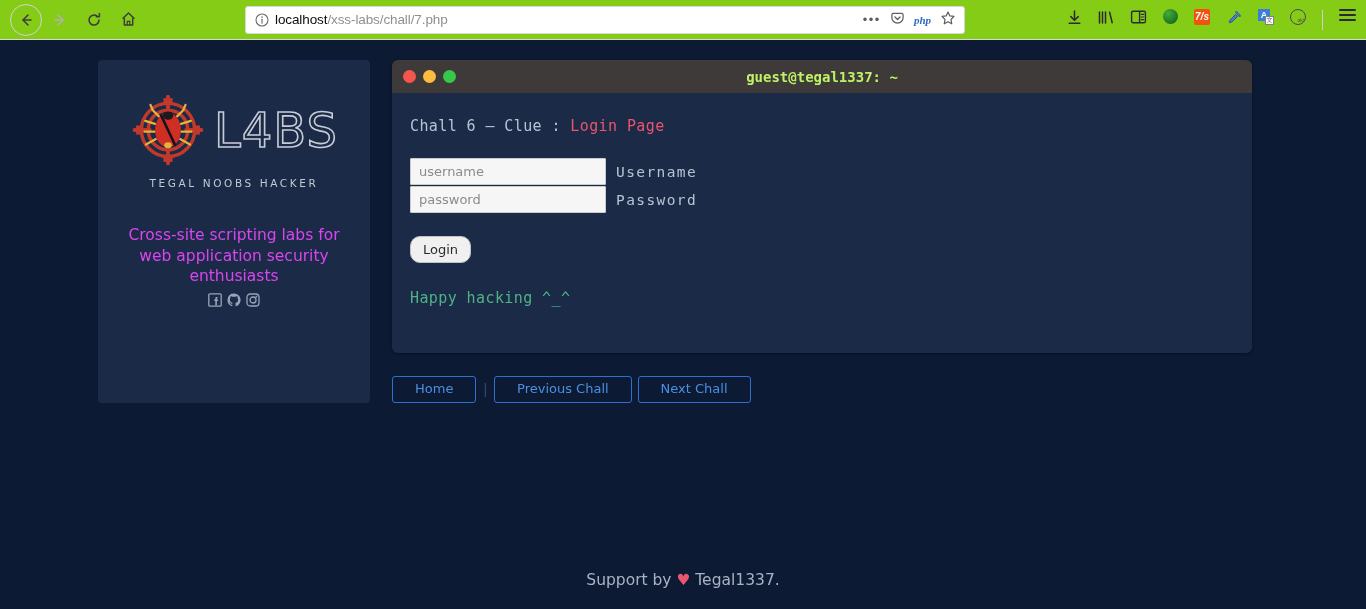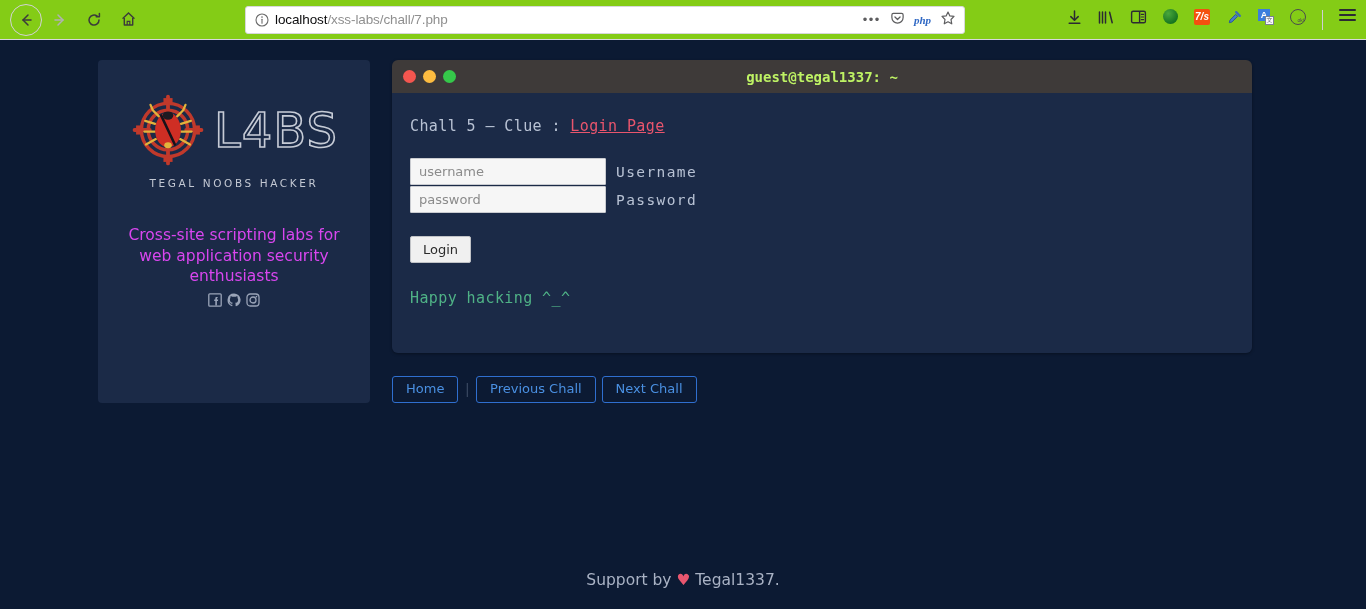--- a/index.html
+++ b/index.html
@@ -283,21 +283,21 @@
     padding: 24px 18px 26px;
     min-height: 260px;
     font-family: "DejaVu Sans Mono", monospace;
   }
 
   .clue-line {
     font-size: 15px;
     color: #b8c2d4;
     letter-spacing: 0.4px;
   }
-  .clue-value { color: #e9556d; text-decoration: underline; }
+  .clue-value { color: #e9556d; }
 
   .login-form {
     margin-top: 23px;
   }
 
   .field-row {
     display: flex;
     align-items: center;
   }
   .field-row + .field-row { margin-top: 1px; }
@@ -321,21 +321,21 @@
     font-size: 14.5px;
     color: #b8c2d4;
     letter-spacing: 1.4px;
     font-family: "DejaVu Sans Mono", monospace;
   }
 
   .login-btn {
     margin-top: 23px;
     background: #f0f0f0;
     border: 1px solid #c0c2c6;
-    border-radius: 2px;
+    border-radius: 10px;
     padding: 5px 12px;
     font-size: 13px;
     color: #2b2b2b;
     font-family: "DejaVu Sans", sans-serif;
     cursor: pointer;
   }
 
   .happy {
     margin-top: 26px;
     font-size: 15px;
@@ -349,21 +349,21 @@
     align-items: center;
     gap: 6px;
   }
 
   .nav-link-btn {
     border: 1px solid #2f6fd0;
     border-radius: 3px;
     color: #4a90e2;
     background: transparent;
     font-size: 13px;
-    padding: 5px 13px;
+    padding: 5px 22px;
     cursor: pointer;
     font-family: "DejaVu Sans", sans-serif;
     line-height: 1.15;
   }
 
   .nav-sep {
     color: #3c4a63;
     font-size: 14px;
     padding: 0 1px;
   }
@@ -562,21 +562,21 @@
           <div class="lights">
             <span class="light red"></span>
             <span class="light amber"></span>
             <span class="light green"></span>
           </div>
           <div class="term-title">guest@tegal1337: ~</div>
         </div>
 
         <div class="term-body">
           <div class="clue-line">
-            <span>Chall 5 — Clue : </span><span class="clue-value">Login Page</span>
+            <span>Chall 6 — Clue : </span><span class="clue-value">Login Page</span>
           </div>
 
           <div class="login-form">
             <div class="field-row">
               <input class="text-input" type="text" placeholder="username" style="">
               <span class="field-label">Username</span>
             </div>
             <div class="field-row">
               <input class="text-input" type="password" placeholder="password" style="">
               <span class="field-label">Password</span>

